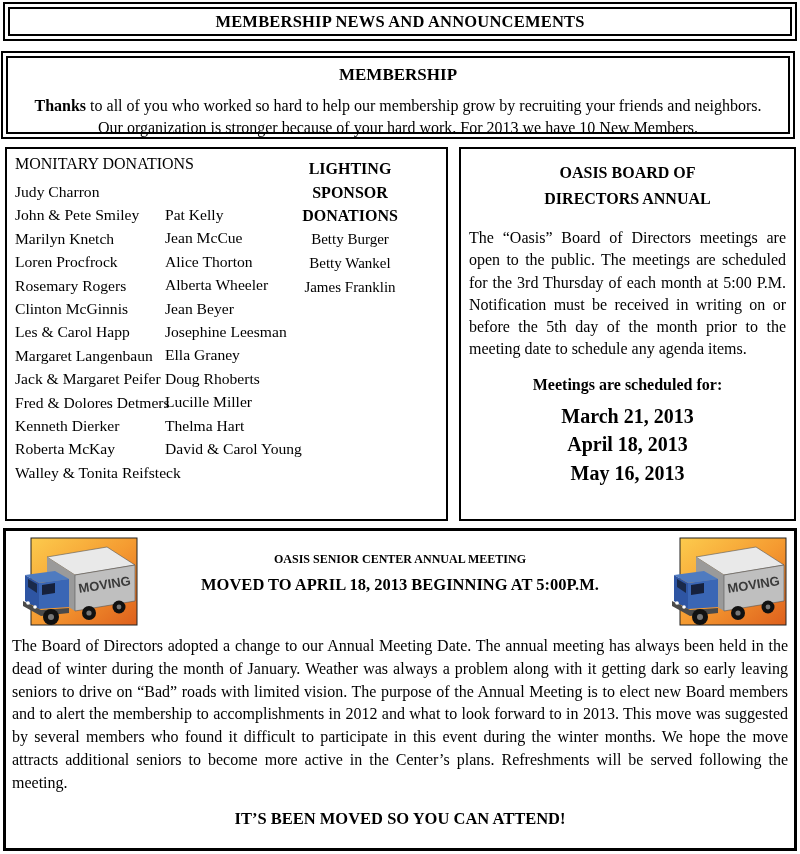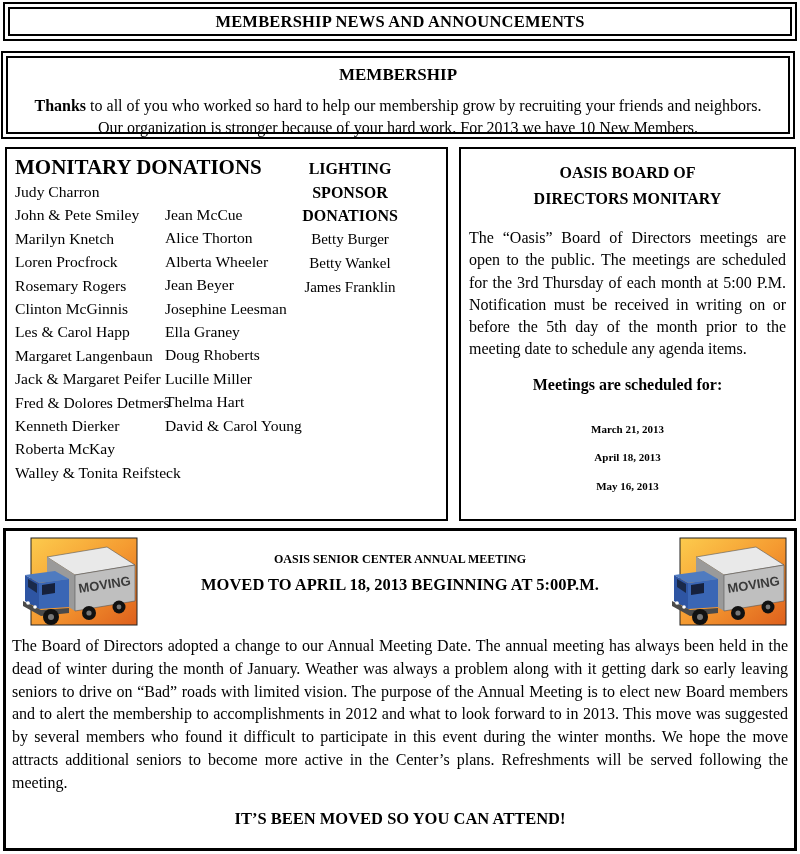--- a/index.html
+++ b/index.html
@@ -22,37 +22,37 @@
   .banner-title { font-weight: bold; font-size: 16.5px; letter-spacing: .2px; }
 
   
   .membership { left: 1px; top: 51px; width: 794px; height: 88px; text-align: center; }
   .membership-heading { font-weight: bold; font-size: 17px; margin-top: 7px; }
   .membership-para { font-size: 16px; line-height: 21.5px; margin-top: 10px; padding: 0 14px; }
   .bold { font-weight: bold; }
 
   
   .donations { left: 5px; top: 147px; width: 443px; height: 374px; }
-  .don-heading { position: absolute; left: 8px; top: 6px; font-weight: bold; font-size: 21px; }
+  .don-heading { position: absolute; left: 8px; top: 6px; font-weight: normal; font-size: 16px; }
   .don-col { position: absolute; font-size: 15.6px; line-height: 23.4px; white-space: nowrap; }
   .don-col1 { left: 8px; top: 31px; }
   .don-col2 { left: 158px; top: 54px; }
   .lighting { position: absolute; left: 282px; top: 8px; width: 122px;
               text-align: center; line-height: 23.7px; }
   .lighting .head { font-weight: bold; font-size: 16px; }
   .lighting .name { font-size: 15px; }
 
   
   .board { left: 459px; top: 147px; width: 337px; height: 374px; padding: 0 8px; }
   .board-heading { text-align: center; font-weight: bold; font-size: 16px;
                    line-height: 26px; margin-top: 11px; }
   .board-para { font-size: 16px; line-height: 22.3px; text-align: justify; margin-top: 15px; }
   .schedule-label { text-align: center; font-weight: bold; font-size: 16px; margin-top: 15px; font-family: Liberation Serif, serif; }
-  .dates { text-align: center; font-weight: bold; font-size: 11px;
-           line-height: 28.7px; margin-top: 21px; }
+  .dates { text-align: center; font-weight: bold; font-size: 20px;
+           line-height: 28.7px; margin-top: 8px; }
 
   
   .annual { left: 3px; top: 528px; width: 794px; height: 323px; }
   .truck { position: absolute; top: 4px; width: 130px; height: 95px; }
   .truck-left { left: 5px; }
   .truck-right { right: 4px; }
   .annual-h1 { text-align: center; font-weight: bold; font-size: 12px; margin-top: 21px; }
   .annual-h2 { text-align: center; font-weight: bold; font-size: 16.5px; margin-top: 8px; }
   .annual-para { font-size: 16px; line-height: 22.8px; text-align: justify;
                  margin: 40px 6px 0; }
@@ -86,20 +86,21 @@
     <div>Les &amp; Carol Happ</div>
     <div>Margaret Langenbaun</div>
     <div>Jack &amp; Margaret Peifer</div>
     <div>Fred &amp; Dolores Detmers</div>
     <div>Kenneth Dierker</div>
     <div>Roberta McKay</div>
     <div>Walley &amp; Tonita Reifsteck</div>
   </div>
 
   <div class="don-col don-col2">
+    <div>Pat Kelly</div>
     <div>Jean McCue</div>
     <div>Alice Thorton</div>
     <div>Alberta Wheeler</div>
     <div>Jean Beyer</div>
     <div>Josephine Leesman</div>
     <div>Ella Graney</div>
     <div>Doug Rhoberts</div>
     <div>Lucille Miller</div>
     <div>Thelma Hart</div>
     <div>David &amp; Carol Young</div>
@@ -111,21 +112,21 @@
     <div class="head">DONATIONS</div>
     <div class="name">Betty Burger</div>
     <div class="name">Betty Wankel</div>
     <div class="name">James Franklin</div>
   </div>
 </div>
 
 <div class="box thin-border board">
   <div class="board-heading">
     <span>OASIS BOARD OF</span><br>
-    <span>DIRECTORS MONITARY</span>
+    <span>DIRECTORS ANNUAL</span>
   </div>
   <div class="board-para">The “Oasis” Board of Directors meetings are open to the public.  The meetings are  scheduled for the 3rd Thursday of each month at 5:00 P.M.  Notification must be received in writing on or  before the 5th day of the month prior to the meeting date to  schedule any agenda items.</div>
   <div class="schedule-label">Meetings are scheduled for:</div>
   <div class="dates">
     <div>March 21, 2013</div>
     <div>April 18, 2013</div>
     <div>May 16, 2013</div>
   </div>
 </div>
 

